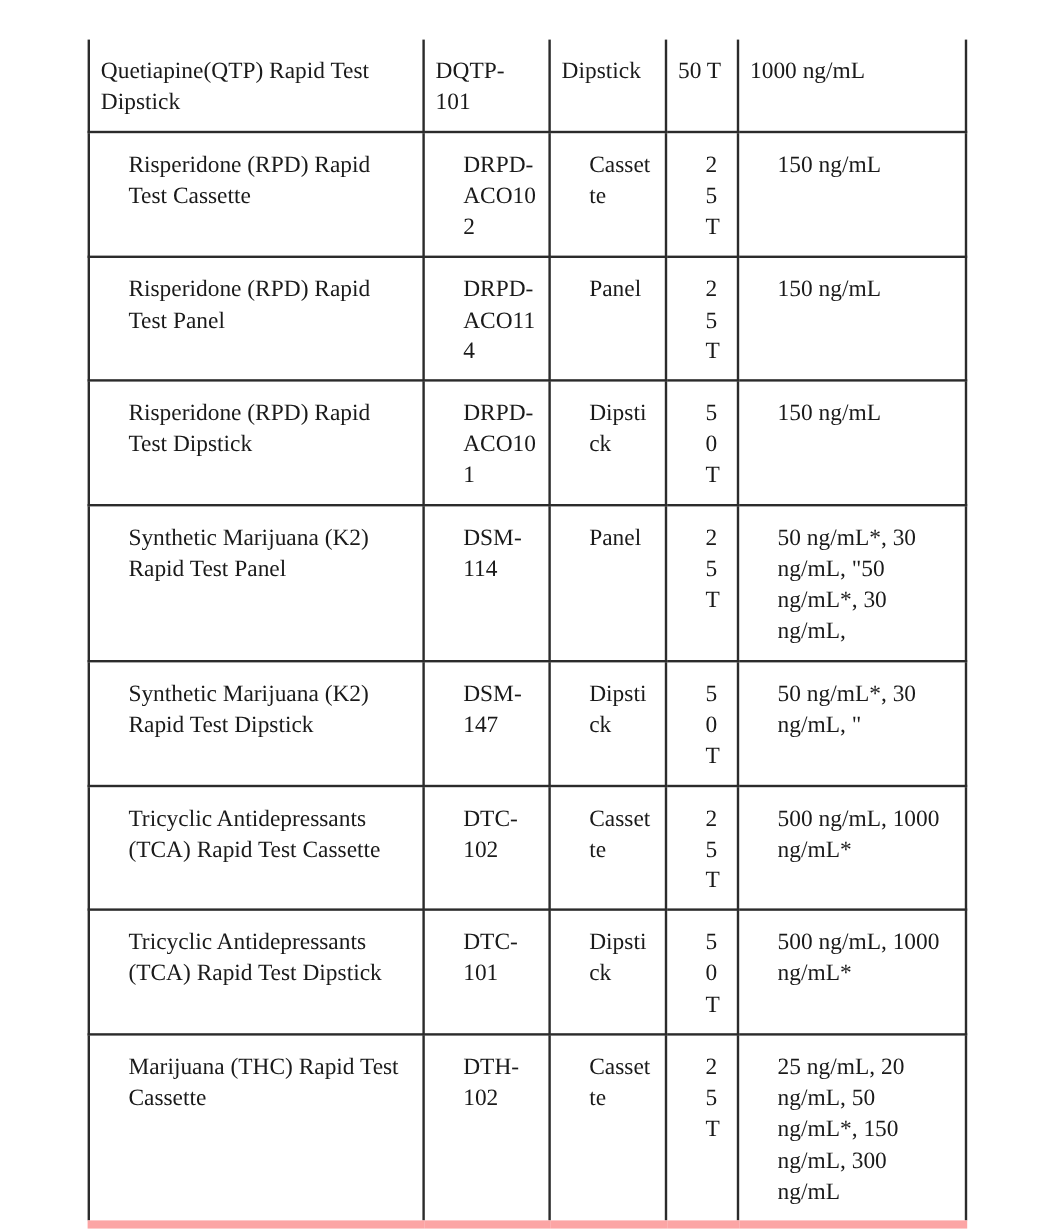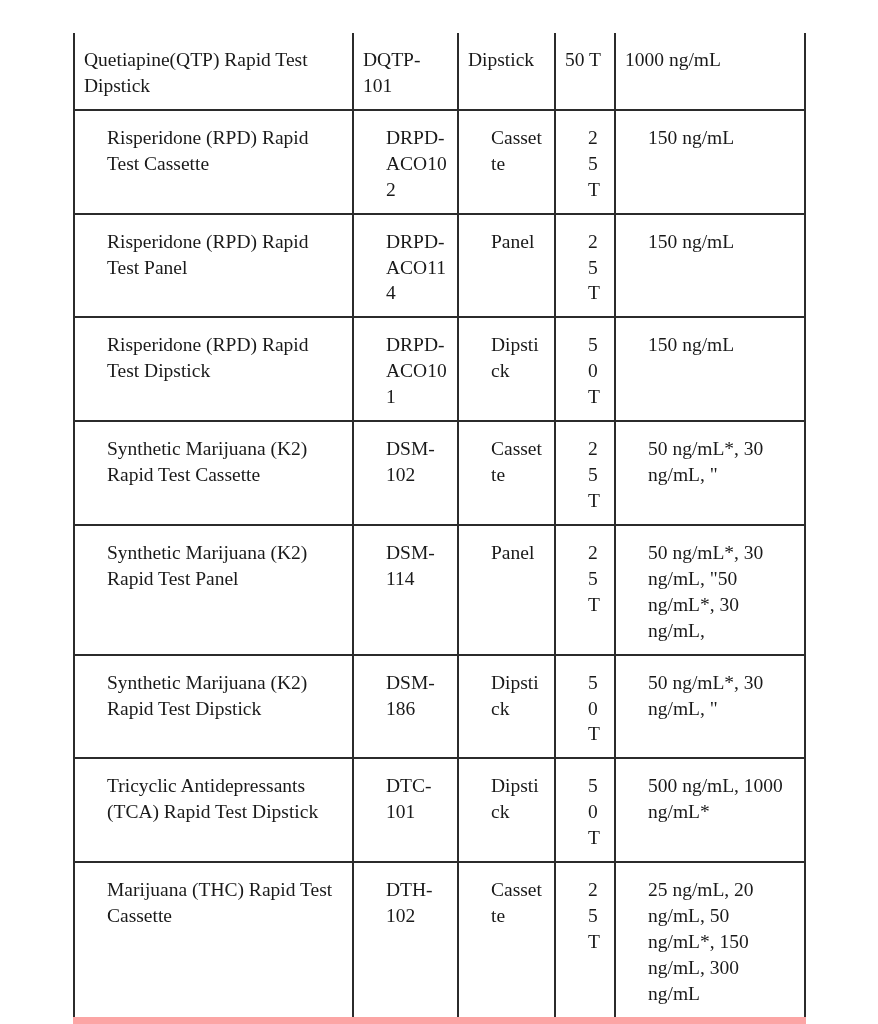--- a/index.html
+++ b/index.html
@@ -156,67 +156,67 @@
           </td>
           <td class="cell-quantity">
             <span class="cell-text">50 T</span>
           </td>
           <td class="cell-concentration">
             <span class="cell-text">150 ng/mL</span>
           </td>
         </tr>
         <tr>
           <td class="cell-product">
-            <span class="cell-text">Synthetic Marijuana (K2) Rapid Test Cassette</span>
-          </td>
-          <td class="cell-code">
-            <span class="cell-text">DSM-102</span>
+            <span class="cell-text">Synthetic Marijuana (K2) Rapid Test Panel</span>
+          </td>
+          <td class="cell-code">
+            <span class="cell-text">DSM-114</span>
+          </td>
+          <td class="cell-format">
+            <span class="cell-text">Panel</span>
+          </td>
+          <td class="cell-quantity">
+            <span class="cell-text">25 T</span>
+          </td>
+          <td class="cell-concentration">
+            <span class="cell-text">50 ng/mL*, 30 ng/mL, "50 ng/mL*, 30 ng/mL,</span>
+          </td>
+        </tr>
+        <tr>
+          <td class="cell-product">
+            <span class="cell-text">Synthetic Marijuana (K2) Rapid Test Dipstick</span>
+          </td>
+          <td class="cell-code">
+            <span class="cell-text">DSM-147</span>
+          </td>
+          <td class="cell-format">
+            <span class="cell-text">Dipstick</span>
+          </td>
+          <td class="cell-quantity">
+            <span class="cell-text">50 T</span>
+          </td>
+          <td class="cell-concentration">
+            <span class="cell-text">50 ng/mL*, 30 ng/mL, "</span>
+          </td>
+        </tr>
+        <tr>
+          <td class="cell-product">
+            <span class="cell-text">Tricyclic Antidepressants (TCA) Rapid Test Cassette</span>
+          </td>
+          <td class="cell-code">
+            <span class="cell-text">DTC-102</span>
           </td>
           <td class="cell-format">
             <span class="cell-text">Cassette</span>
           </td>
           <td class="cell-quantity">
             <span class="cell-text">25 T</span>
           </td>
           <td class="cell-concentration">
-            <span class="cell-text">50 ng/mL*, 30 ng/mL, "</span>
-          </td>
-        </tr>
-        <tr>
-          <td class="cell-product">
-            <span class="cell-text">Synthetic Marijuana (K2) Rapid Test Panel</span>
-          </td>
-          <td class="cell-code">
-            <span class="cell-text">DSM-114</span>
-          </td>
-          <td class="cell-format">
-            <span class="cell-text">Panel</span>
-          </td>
-          <td class="cell-quantity">
-            <span class="cell-text">25 T</span>
-          </td>
-          <td class="cell-concentration">
-            <span class="cell-text">50 ng/mL*, 30 ng/mL, "50 ng/mL*, 30 ng/mL,</span>
-          </td>
-        </tr>
-        <tr>
-          <td class="cell-product">
-            <span class="cell-text">Synthetic Marijuana (K2) Rapid Test Dipstick</span>
-          </td>
-          <td class="cell-code">
-            <span class="cell-text">DSM-186</span>
-          </td>
-          <td class="cell-format">
-            <span class="cell-text">Dipstick</span>
-          </td>
-          <td class="cell-quantity">
-            <span class="cell-text">50 T</span>
-          </td>
-          <td class="cell-concentration">
-            <span class="cell-text">50 ng/mL*, 30 ng/mL, "</span>
+            <span class="cell-text">500 ng/mL, 1000 ng/mL*</span>
           </td>
         </tr>
         <tr>
           <td class="cell-product">
             <span class="cell-text">Tricyclic Antidepressants (TCA) Rapid Test Dipstick</span>
           </td>
           <td class="cell-code">
             <span class="cell-text">DTC-101</span>
           </td>
           <td class="cell-format">

